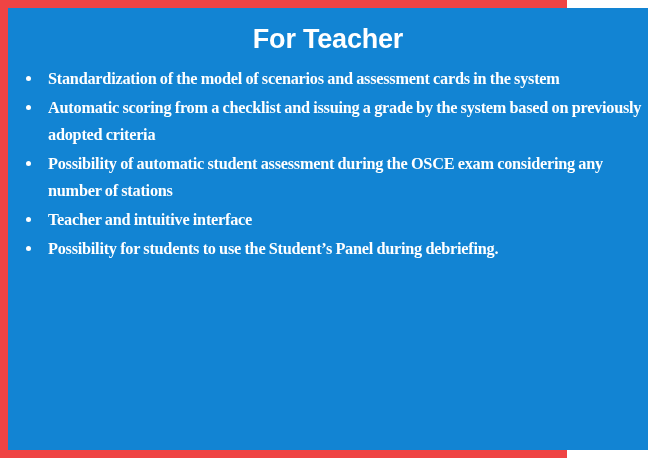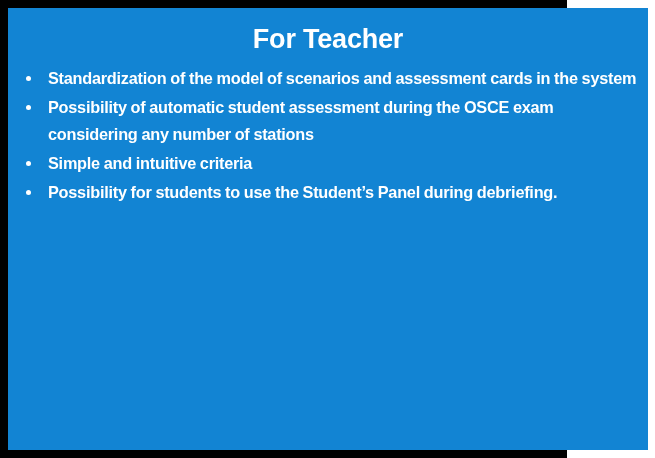--- a/index.html
+++ b/index.html
@@ -10,21 +10,21 @@
   body {
     width: 655px;
     height: 458px;
     overflow: hidden;
     font-family: "Liberation Sans", sans-serif;
   }
   .page {
     position: relative;
     width: 567px;
     height: 458px;
-    background: #000000;
+    background: #ef4444;
     box-sizing: border-box;
   }
   .card {
     position: absolute;
     left: 8px;
     top: 8px;
     width: 640px;
     height: 442px;
     background: #1284d3;
     box-sizing: border-box;
@@ -42,21 +42,21 @@
     letter-spacing: -0.2px;
   }
   .feature-list {
     list-style: none;
     margin: 0;
     padding: 0 6px 0 12px;
   }
   .feature-item {
     position: relative;
     color: #ffffff;
-    font-family: Liberation Sans, sans-serif;
+    font-family: Liberation Serif, serif;
     font-size: 16.3px;
     font-weight: bold;
     line-height: 27px;
     padding: 0 0 0 28px;
     margin: 0 0 2px 0;
     letter-spacing: -0.25px;
     word-spacing: -0.4px;
   }
   .feature-item .bullet-dot {
     position: absolute;
@@ -78,25 +78,29 @@
 <div class="page">
   <div class="card">
     <h1 class="card-title">For Teacher</h1>
     <ul class="feature-list">
       <li class="feature-item">
         <span class="bullet-dot"></span>
         <span class="feature-text">Standardization of the model of scenarios and assessment cards in the system</span>
       </li>
       <li class="feature-item">
         <span class="bullet-dot"></span>
+        <span class="feature-text">Automatic scoring from a checklist and issuing a grade by the system based on previously adopted criteria</span>
+      </li>
+      <li class="feature-item">
+        <span class="bullet-dot"></span>
         <span class="feature-text">Possibility of automatic student assessment during the OSCE exam considering any number of stations</span>
       </li>
       <li class="feature-item">
         <span class="bullet-dot"></span>
-        <span class="feature-text">Simple and intuitive criteria</span>
+        <span class="feature-text">Teacher and intuitive interface</span>
       </li>
       <li class="feature-item">
         <span class="bullet-dot"></span>
         <span class="feature-text">Possibility for students to use the Student’s Panel during debriefing.</span>
       </li>
     </ul>
   </div>
 </div>
 
 </body></html>

